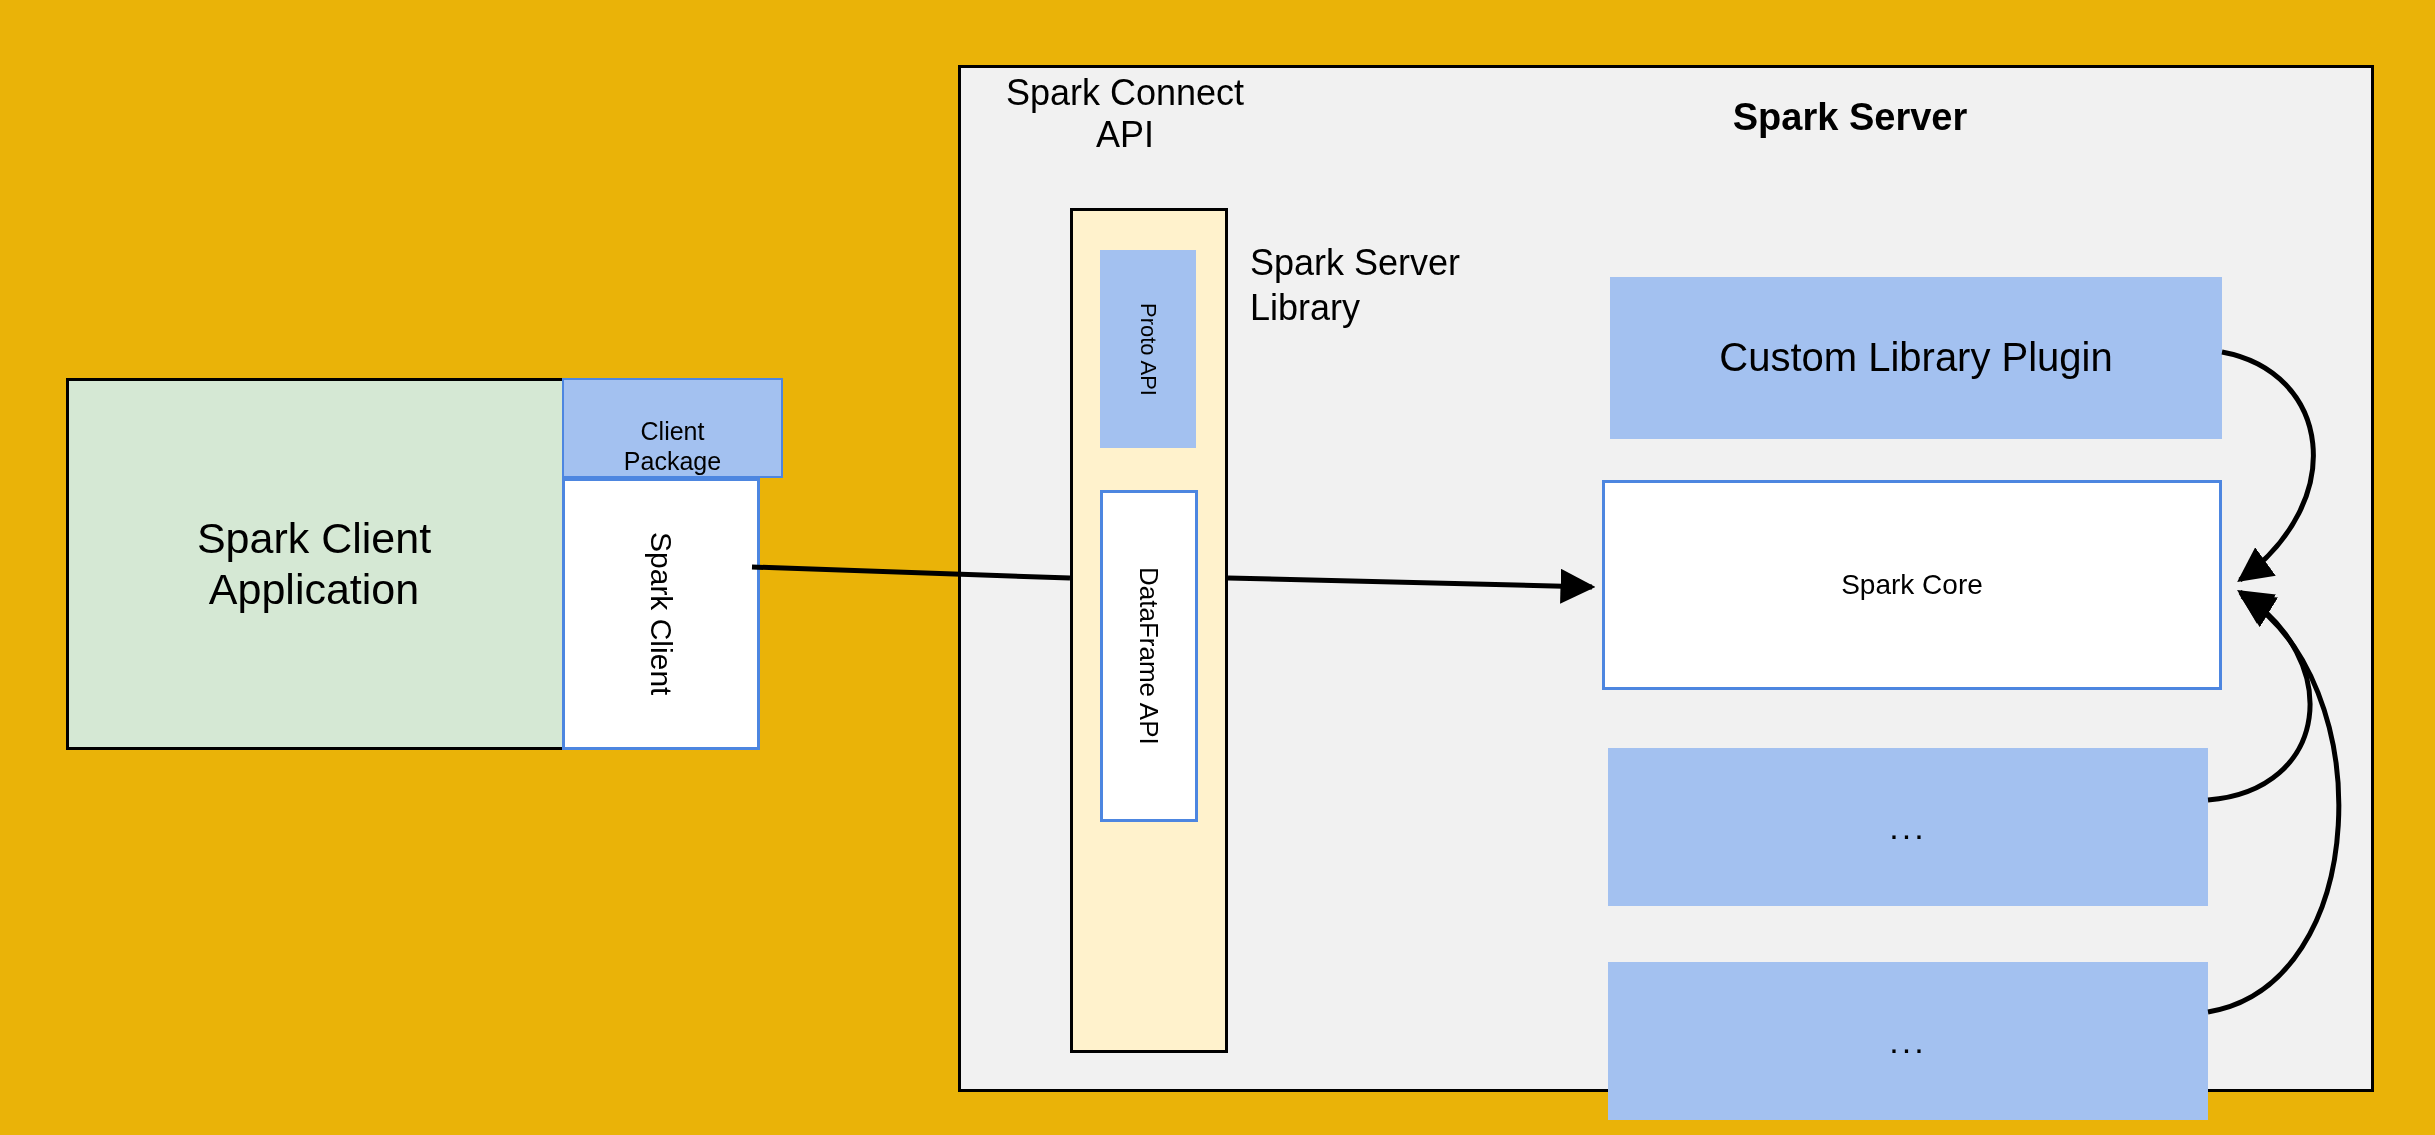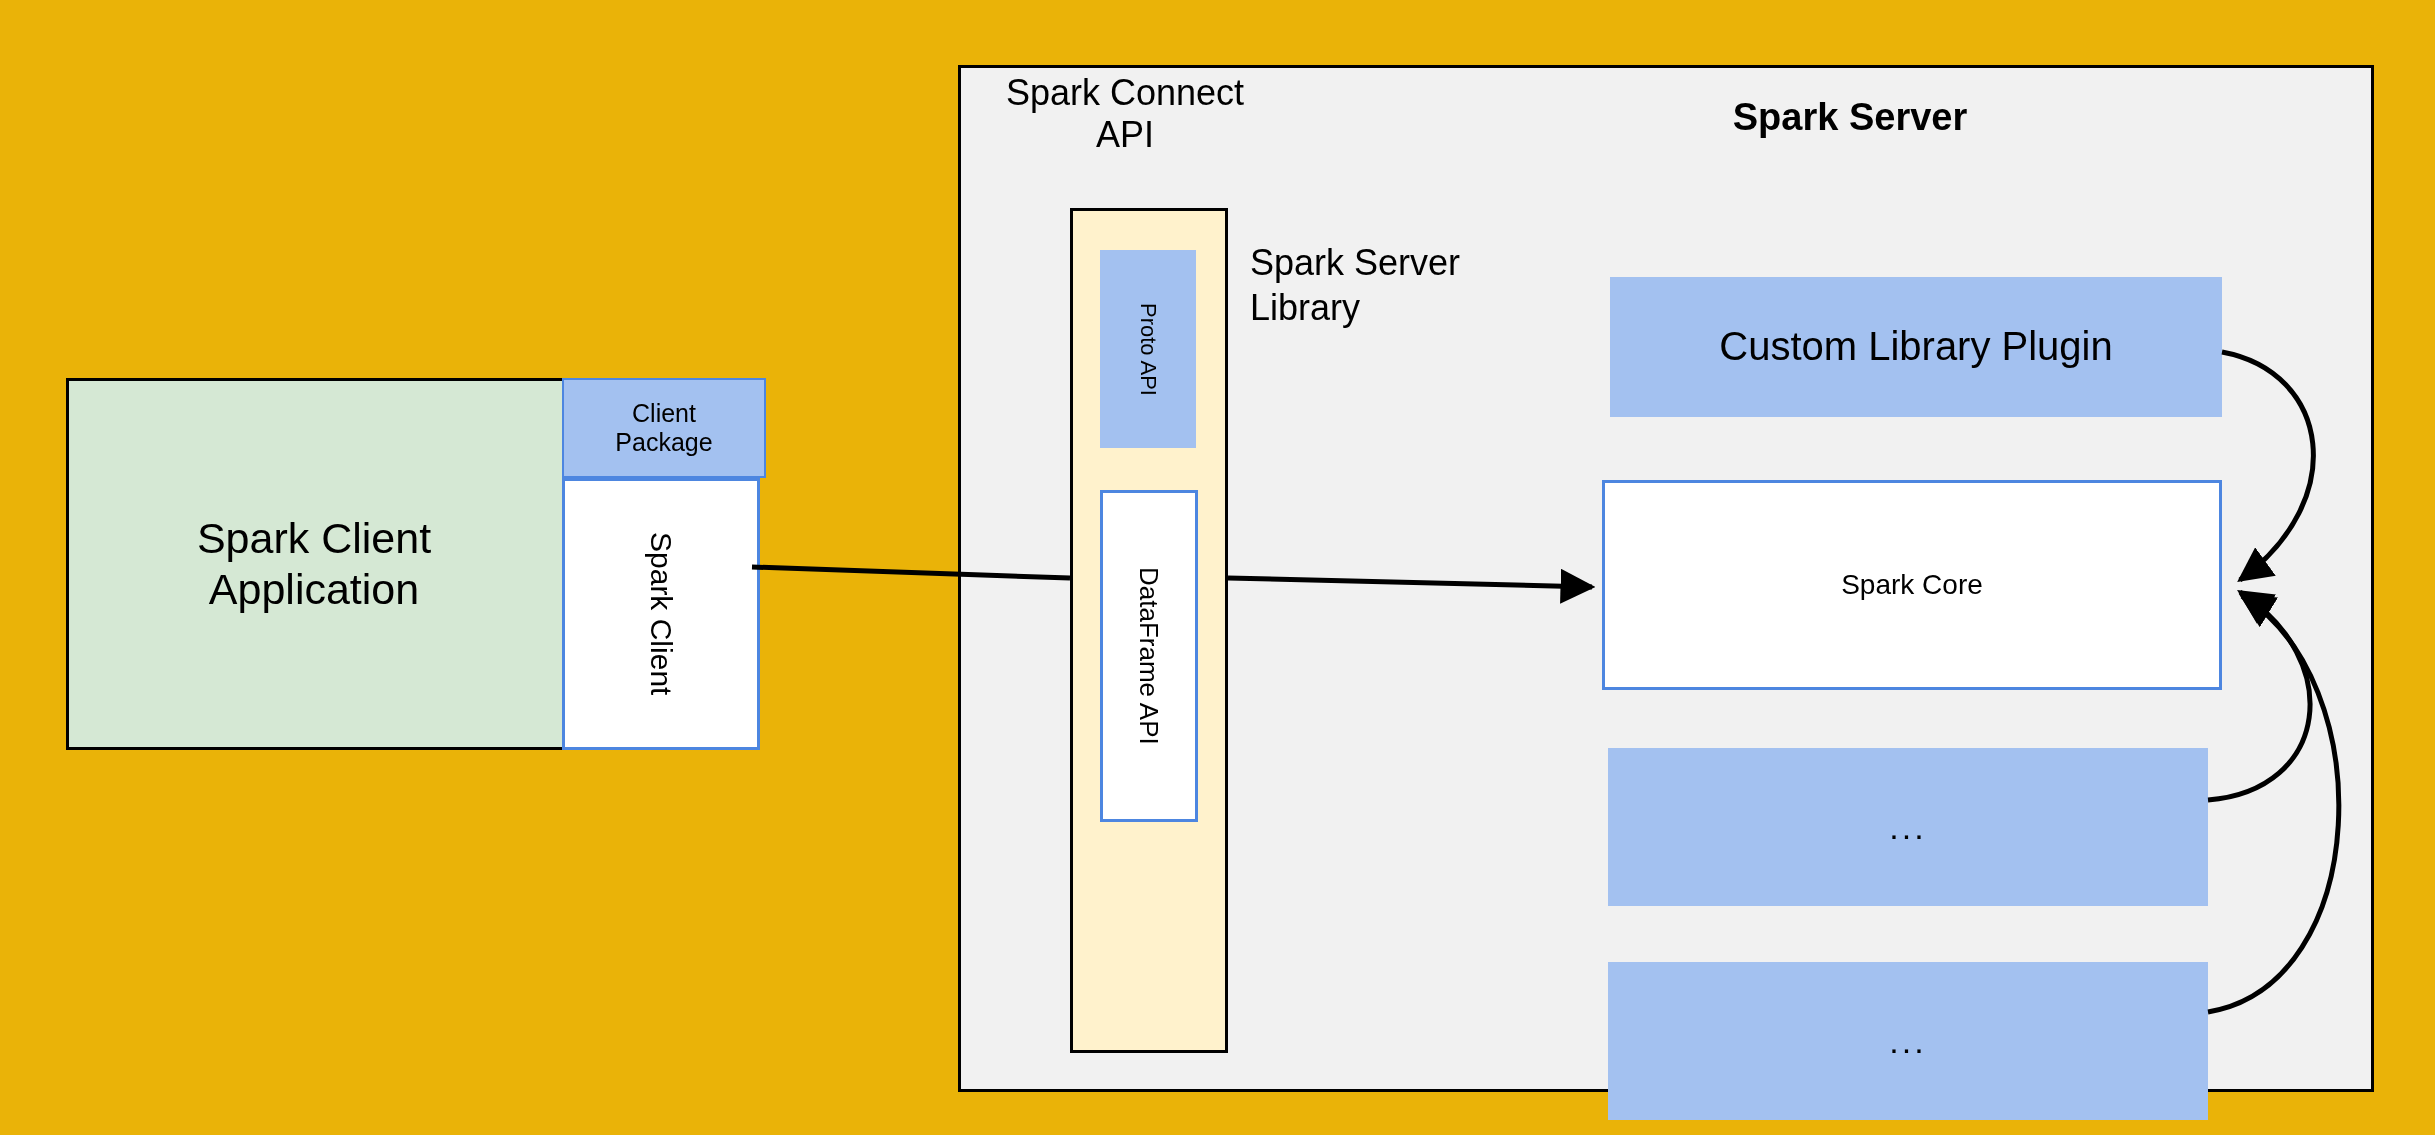--- a/index.html
+++ b/index.html
@@ -36,25 +36,26 @@
     height: 372px;
     background: #d5e8d4;
     border: 3px solid #000000;
     font-size: 43px;
   }
   #client-app-label { padding-right: 4px; }
 
   #client-package-box {
     left: 562px;
     top: 378px;
-    width: 204px;
+    width: 221px;
     height: 100px;
     background: #a3c1f0;
     border: 2px solid #4d86e0;
     font-size: 25px;
+    align-items: flex-end;
   }
 
   #spark-client-box {
     left: 562px;
     top: 478px;
     width: 198px;
     height: 272px;
     background: #ffffff;
     border: 3px solid #4d86e0;
     font-size: 30px;
@@ -145,21 +146,21 @@
     writing-mode: vertical-rl;
     text-orientation: mixed;
     white-space: nowrap;
   }
 
   
   #custom-library-plugin-box {
     left: 1610px;
     top: 277px;
     width: 612px;
-    height: 140px;
+    height: 162px;
     background: #a3c1f0;
     font-size: 40px;
   }
 
   #spark-core-box {
     left: 1602px;
     top: 480px;
     width: 620px;
     height: 210px;
     background: #ffffff;

